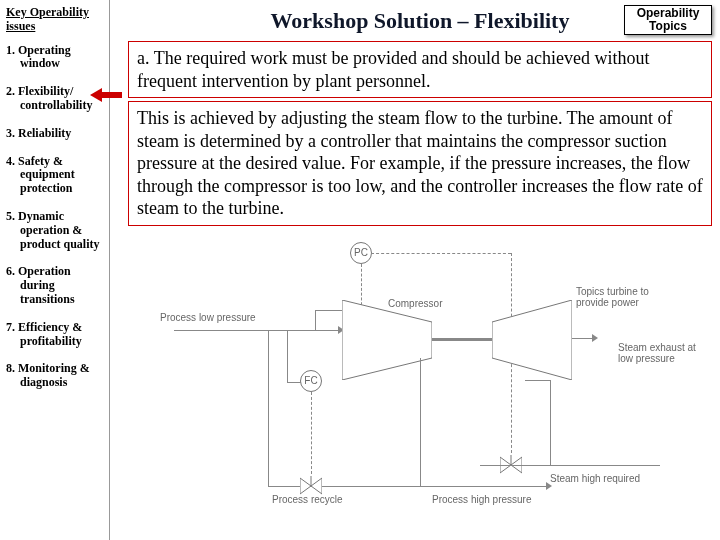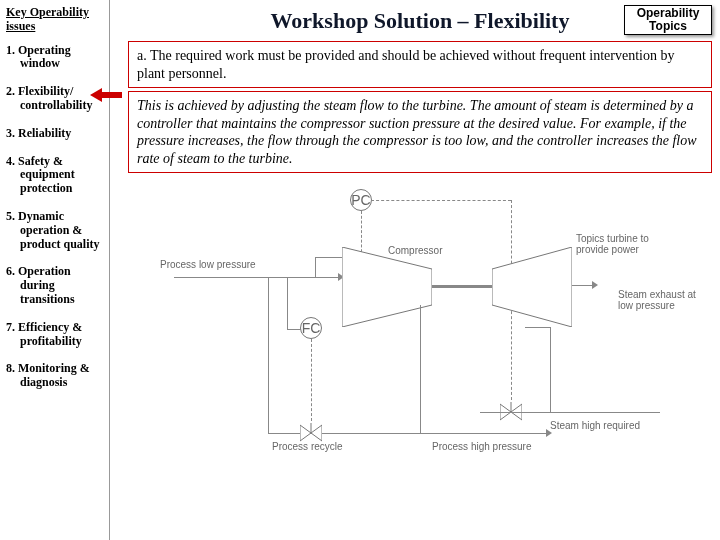--- a/index.html
+++ b/index.html
@@ -9,30 +9,30 @@
   .sidebar-title { font-size: 12px; font-weight: bold; text-decoration: underline; margin-bottom: 10px; line-height: 1.15; }
   .sidebar-item { font-size: 12px; font-weight: bold; color: #000; margin-bottom: 14px; line-height: 1.15; }
   .sidebar-item .indent { display: block; padding-left: 14px; }
   .arrow-wrap { position: absolute; left: 100px; top: 90px; }
   .arrow-line { position: absolute; width: 22px; height: 6px; background: #c00; top: 2px; left: 0; }
   .arrow-head { position: absolute; left: -10px; top: -2px; width: 0; height: 0; border-right: 12px solid #c00; border-top: 7px solid transparent; border-bottom: 7px solid transparent; }
   .main { flex: 1; position: relative; padding: 4px 8px 4px 18px; }
   .title-row { display: flex; align-items: center; justify-content: center; position: relative; height: 34px; }
   .title { font-size: 22px; font-weight: bold; color: #0f172a; text-align: center; }
   .topics-btn { position: absolute; right: 0; top: 1px; width: 88px; height: 30px; background: #fff; border: 1px solid #000; box-shadow: 2px 2px 3px rgba(0,0,0,0.4); display: flex; align-items: center; justify-content: center; font-family: Arial, sans-serif; font-size: 12px; font-weight: bold; text-align: center; line-height: 1.1; cursor: pointer; }
-  .box { border: 1px solid #c00; padding: 5px 8px; margin-top: 3px; font-size: 14px; line-height: 1.25; }
+  .box { border: 1px solid #c00; padding: 5px 8px; margin-top: 3px; font-size: 18px; line-height: 1.25; }
   .box1 { color: #000; }
-  .box2 { font-style: italic; }
+  .box2 { }
   .diagram-wrap { margin-top: 14px; display: flex; justify-content: center; }
   .diagram { width: 520px; height: 290px; position: relative; font-family: Arial, sans-serif; font-size: 10px; color: #666; }
   .lbl { position: absolute; white-space: nowrap; }
   .line { position: absolute; background: #888; }
   .hline { height: 1px; }
   .vline { width: 1px; }
-  .circ { position: absolute; width: 22px; height: 22px; border: 1px solid #777; border-radius: 50%; background: #fff; display: flex; align-items: center; justify-content: center; font-size: 14px; color: #666; }
+  .circ { position: absolute; width: 22px; height: 22px; border: 1px solid #777; border-radius: 50%; background: #fff; display: flex; align-items: center; justify-content: center; font-size: 10px; color: #666; }
   .compressor { position: absolute; }
   .turbine { position: absolute; }
   .valve { position: absolute; }
   .ar { position: absolute; width: 0; height: 0; }
 </style>
 </head>
 <body>
 
 <div class="page">
 

